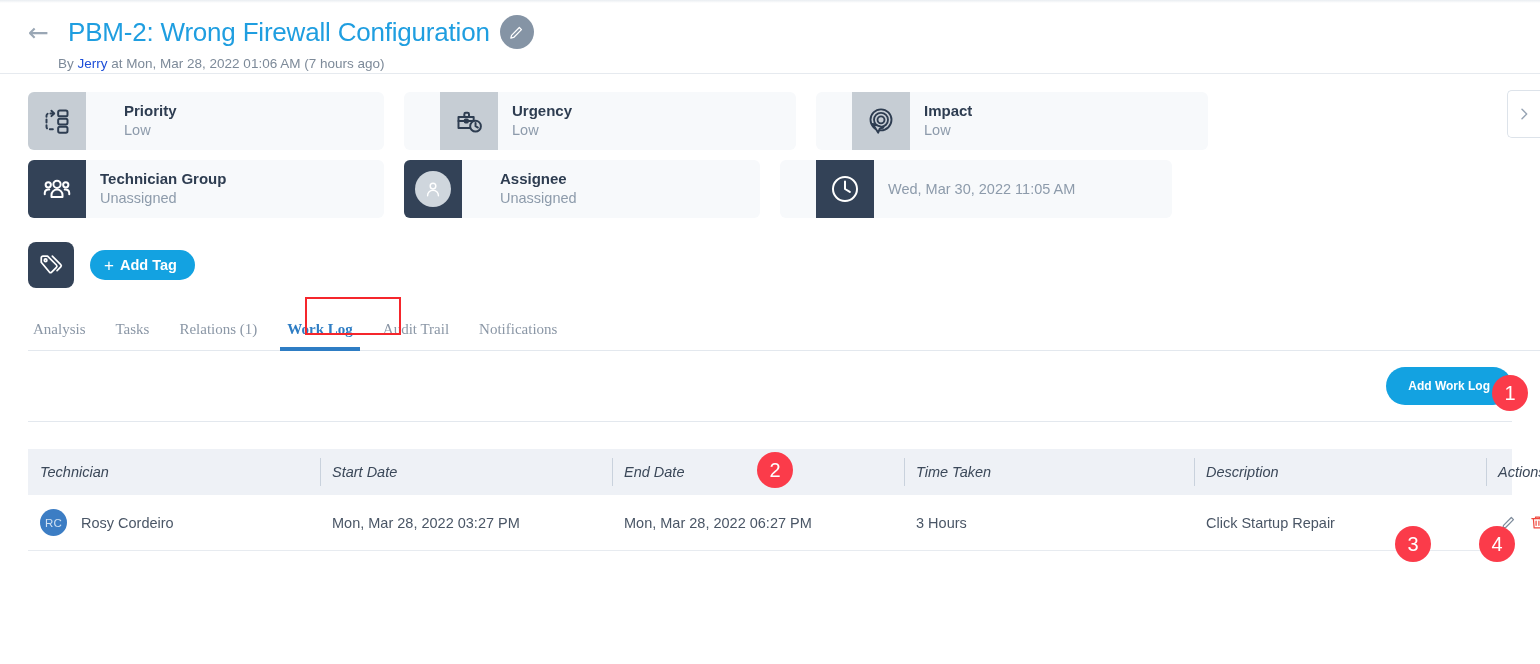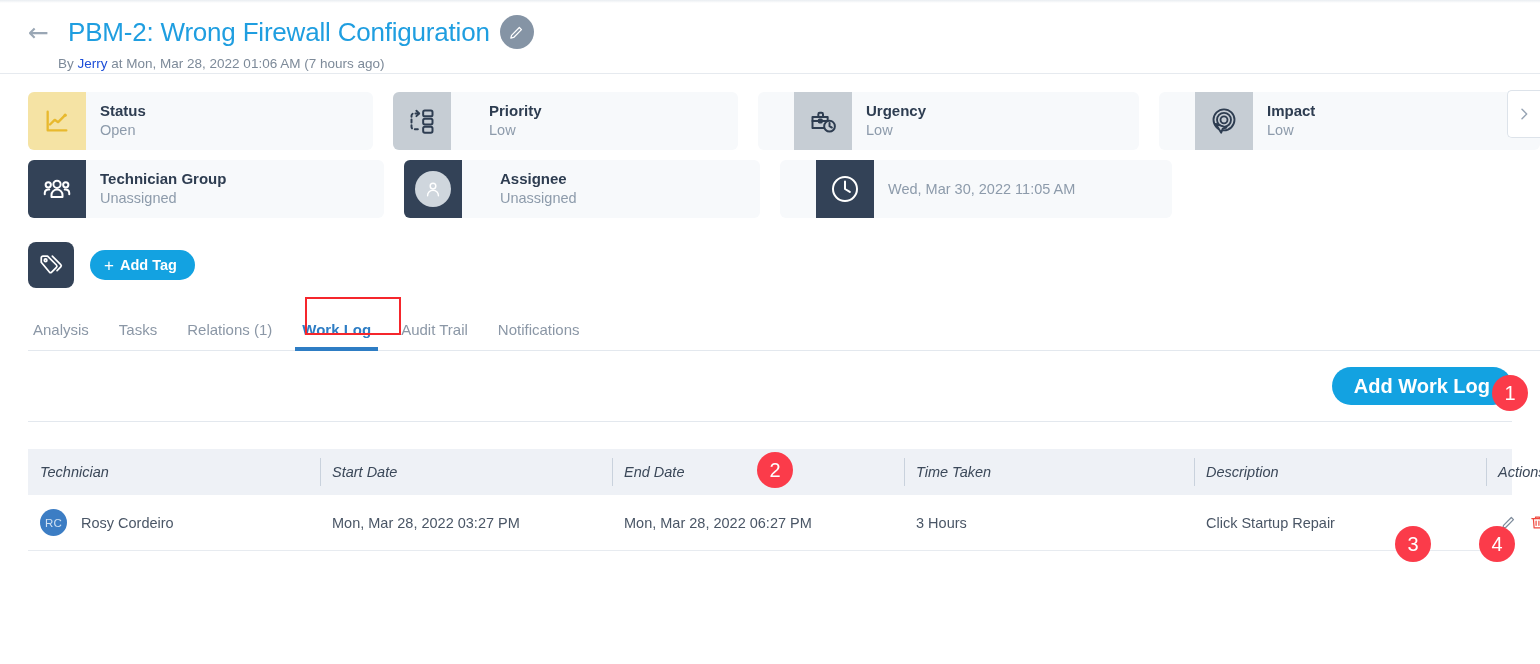--- a/index.html
+++ b/index.html
@@ -217,20 +217,21 @@
     border-bottom: 1px solid #e3e8ee;
     height: 38px;
   }
   .tab {
     font-size: 15px;
     color: #8b97a6;
     padding: 0 15px 12px 15px;
     cursor: pointer;
     position: relative;
     white-space: nowrap;
+    font-family: Liberation Serif, serif;
   }
   .tab:first-child { padding-left: 5px; }
   .tab.active {
     color: #2e7dc4;
     font-weight: bold;
   }
   .tab.active::after {
     content: "";
     position: absolute;
     left: 8px;
@@ -261,21 +262,21 @@
     justify-content: flex-end;
     border-bottom: 1px solid #e3e8ee;
   }
   .add-worklog-btn {
     background: #13a2e1;
     color: #fff;
     border: none;
     border-radius: 20px;
     height: 38px;
     padding: 0 22px;
-    font-size: 20px;
+    font-size: 12px;
     font-weight: bold;
     font-family: "Liberation Sans", sans-serif;
     cursor: pointer;
   }
 
   table.worklog {
     width: 100%;
     border-collapse: collapse;
     margin-top: 27px;
     table-layout: fixed;
@@ -380,33 +381,20 @@
     <span>By</span>
     <span class="lnk">Jerry</span>
     <span>at Mon, Mar 28, 2022 01:06 AM (7 hours ago)</span>
   </div>
 </div>
 
 <div class="cards-area">
 
   <div class="cards-row">
 
-    <div class="info-card card-w-sm">
-      <div class="card-icon ic-yellow">
-        <svg width="28" height="28" viewBox="0 0 24 24" fill="none" stroke="#e8b92e" stroke-width="2" stroke-linecap="round" stroke-linejoin="round">
-          <path d="M4 4v16h16"></path>
-          <polyline points="6,15 10,11 13,13 19,7"></polyline>
-          <circle cx="19" cy="7" r="1.4" fill="#e8b92e" stroke="none"></circle>
-        </svg>
-      </div>
-      <div class="card-body">
-        <div class="card-label">Status</div>
-        <div class="card-value">Open</div>
-      </div>
-    </div>
 
     <div class="info-card card-w-md">
       <div class="card-icon ic-grey">
         <svg width="28" height="28" viewBox="0 0 24 24" fill="none" stroke="#2e3d51" stroke-width="1.7" stroke-linecap="round" stroke-linejoin="round">
           <rect x="13" y="3" width="8" height="5" rx="1.4"></rect>
           <rect x="13" y="10" width="8" height="5" rx="1.4"></rect>
           <rect x="13" y="17" width="8" height="5" rx="1.4"></rect>
           <path d="M9 5.5 H5 a2 2 0 0 0 -2 2 V17 a2 2 0 0 0 2 2 h4" stroke-dasharray="2.6 2.4"></path>
           <polyline points="7.2,3.2 9.6,5.5 7.2,7.8"></polyline>
         </svg>

